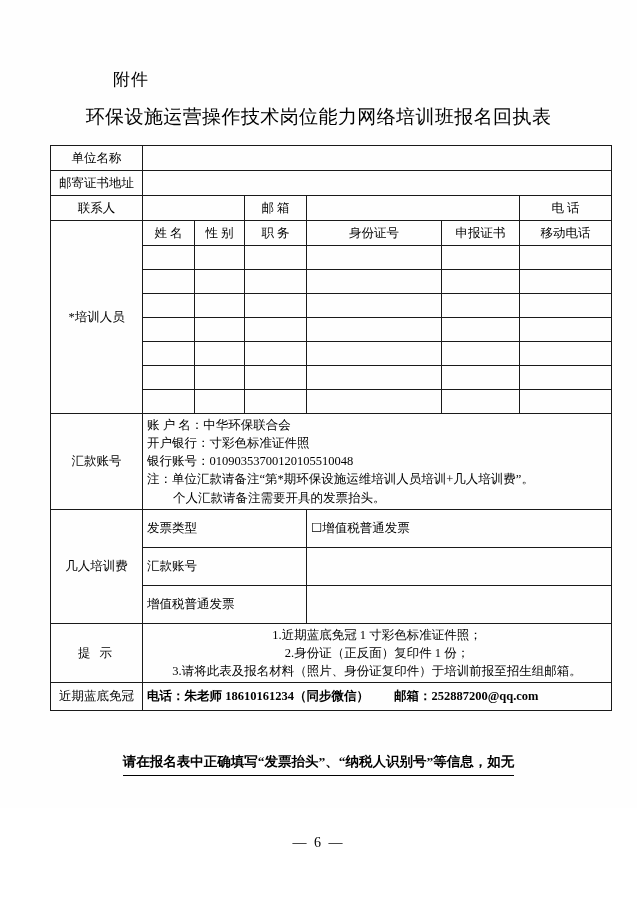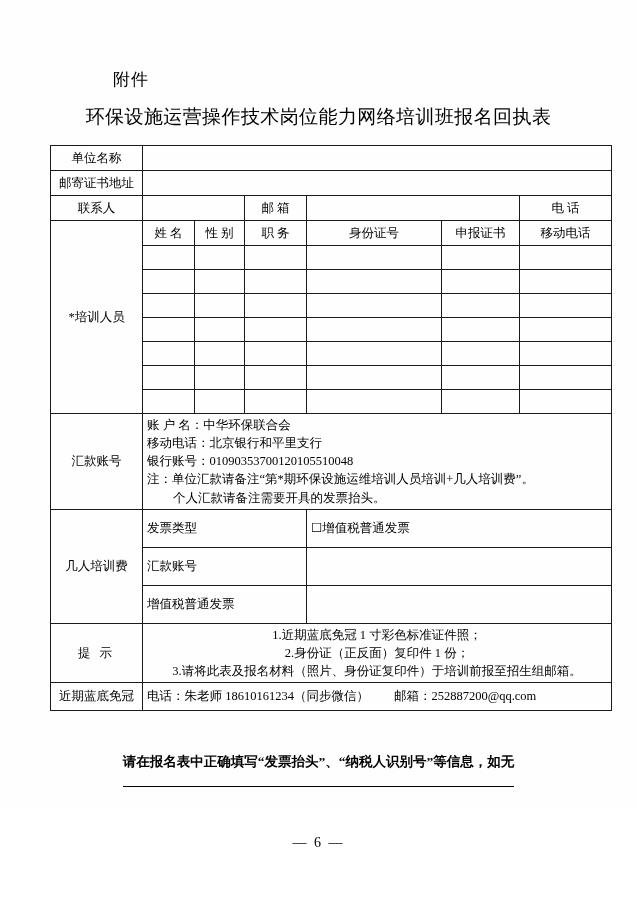--- a/index.html
+++ b/index.html
@@ -72,35 +72,36 @@
   }
   .tips-cell {
     padding: 6px 8px 6px 10px;
     line-height: 1.75;
     font-size: 12.5px;
     text-align: center;
   }
   .contact-cell {
     padding: 4px 8px 4px 10px;
     font-size: 12.5px;
+    font-weight: bold;
   }
   .footer-note {
     position: absolute;
     left: 38px;
     top: 751px;
     width: 561px;
     text-align: center;
     font-size: 13.5px;
     font-weight: bold;
     line-height: 1.7;
   }
   .footer-note span {
     border-bottom: 1.6px solid #000;
     display: inline-block;
-    padding-bottom: 12px;
+    padding-bottom: 1px;
   }
   .page-number {
     position: absolute;
     left: 0;
     top: 835px;
     width: 637px;
     text-align: center;
     font-size: 14px;
     letter-spacing: 2px;
   }
@@ -203,21 +204,21 @@
         <td></td>
         <td></td>
         <td></td>
         <td></td>
       </tr>
 
       <tr>
         <td class="c-center">汇款账号</td>
         <td colspan="6" class="bank-cell">
           <div class="bank-line">账 户 名：中华环保联合会</div>
-          <div class="bank-line">移动电话：北京银行和平里支行</div>
+          <div class="bank-line">开户银行：寸彩色标准证件照</div>
           <div class="bank-line">银行账号：01090353700120105510048</div>
           <div class="bank-line">注：单位汇款请备注“第*期环保设施运维培训人员培训+几人培训费”。</div>
           <div class="bank-line note-second">个人汇款请备注需要开具的发票抬头。</div>
         </td>
       </tr>
 
       <tr style="height:38px">
         <td rowspan="3" class="c-center">几人培训费</td>
         <td colspan="3" class="invoice-sub">发票类型</td>
         <td colspan="3">☐增值税普通发票</td>

